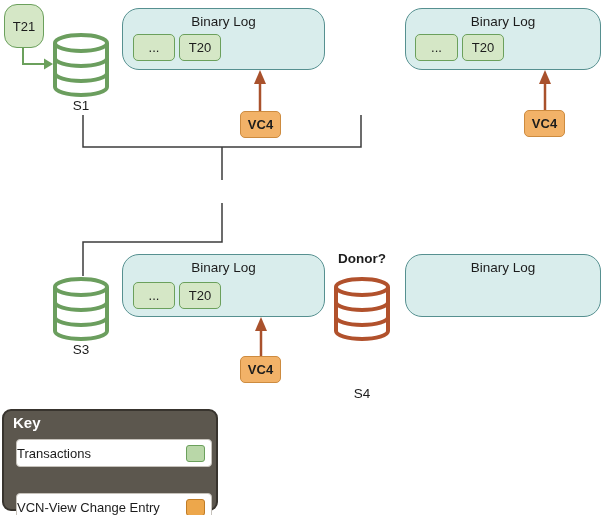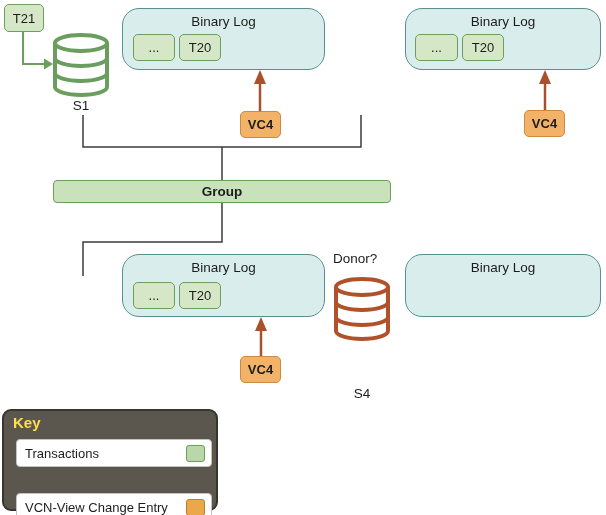--- a/index.html
+++ b/index.html
@@ -30,34 +30,34 @@
   }
   
   .group-bar{
     background:#c9e2bc;border:1.5px solid #6ba05c;border-radius:4px;
     display:flex;align-items:center;justify-content:center;
     font-size:13.5px;font-weight:bold;
   }
   
   .server{display:flex;flex-direction:column;align-items:center;}
   .server .cyl-label{font-size:13.5px;margin-top:1px;}
-  .donor-label{font-size:13.5px;font-weight:400;}
+  .donor-label{font-size:13.5px;font-weight:700;text-align:center;}
   
   .key-box{
     background:#5c574e;border:2px solid #38342e;border-radius:9px;
   }
   .key-title{
-    position:absolute;left:9px;top:3px;font-size:15px;font-weight:bold;color:#fde047;
+    position:absolute;left:9px;top:3px;font-size:15px;font-weight:bold;color:#ffffff;
   }
   .legend-row{
     position:absolute;left:12px;width:194px;height:26px;background:#ffffff;
     border:1px solid #c6c2bb;border-radius:4px;
     display:flex;align-items:center;
   }
-  .legend-row .legend-label{flex:1;font-size:13px;padding-left:8px;white-space:nowrap;}
+  .legend-row .legend-label{flex:1;font-size:13px;white-space:nowrap;}
   .legend-swatch{width:17px;height:15px;border-radius:3px;margin-right:6px;flex:none;}
   .swatch-green{background:#b9d7a8;border:1.5px solid #6ba05c;}
   .swatch-orange{background:#eda74b;border:1.5px solid #c07c26;}
 </style>
 </head>
 <body>
 
 <div id="canvas">
 
   <svg id="wires" viewBox="0 0 606 515" xmlns="http://www.w3.org/2000/svg">
@@ -70,21 +70,21 @@
     <path d="M222 203 V242 H83 V276" fill="none" stroke="#3c3c3c" stroke-width="1.5"></path>
 
     <path d="M260 111 V83" fill="none" stroke="#a9512c" stroke-width="2.5"></path>
     <polygon points="254,84 266,84 260,70" fill="#a9512c"></polygon>
     <path d="M545 110 V83" fill="none" stroke="#a9512c" stroke-width="2.5"></path>
     <polygon points="539,84 551,84 545,70" fill="#a9512c"></polygon>
     <path d="M261 356 V330" fill="none" stroke="#a9512c" stroke-width="2.5"></path>
     <polygon points="255,331 267,331 261,317" fill="#a9512c"></polygon>
   </svg>
 
-  <div class="node tx-box" style="left:4px;top:4px;width:40px;height:28px;">
+  <div class="node tx-box" style="left:4px;top:4px;width:40px;height:44px;border-radius:13px;">
     <span>T21</span>
   </div>
 
   <div class="node server" style="left:52px;top:33px;width:58px;">
     <svg width="58" height="64" viewBox="0 0 58 64">
       <path d="M3 10 V54 A26 8 0 0 0 55 54 V10" fill="#fff" stroke="#6b9e5e" stroke-width="4"></path>
       <path d="M3 25 A26 8 0 0 0 55 25" fill="none" stroke="#6b9e5e" stroke-width="4"></path>
       <path d="M3 40 A26 8 0 0 0 55 40" fill="none" stroke="#6b9e5e" stroke-width="4"></path>
       <ellipse cx="29" cy="10" rx="26" ry="8" fill="#fff" stroke="#6b9e5e" stroke-width="4"></ellipse>
     </svg>
@@ -105,24 +105,30 @@
   <div class="node binlog" style="left:405px;top:8px;width:196px;height:62px;">
     <div class="binlog-title">Binary Log</div>
     <div class="tx-box entry" style="left:9px;top:25px;width:41px;">...</div>
     <div class="tx-box entry" style="left:56px;top:25px;width:40px;">T20</div>
   </div>
 
   <div class="node vc-box" style="left:524px;top:110px;width:41px;height:27px;">
     <span>VC4</span>
   </div>
 
-  <div class="node group-bar" style="left:53px;top:180px;width:338px;height:23px;">
-    <span>Group</span>
+
+  <div class="node server" style="left:52px;top:277px;width:58px;">
+    <svg width="58" height="64" viewBox="0 0 58 64">
+      <path d="M3 10 V54 A26 8 0 0 0 55 54 V10" fill="#fff" stroke="#6b9e5e" stroke-width="4"></path>
+      <path d="M3 25 A26 8 0 0 0 55 25" fill="none" stroke="#6b9e5e" stroke-width="4"></path>
+      <path d="M3 40 A26 8 0 0 0 55 40" fill="none" stroke="#6b9e5e" stroke-width="4"></path>
+      <ellipse cx="29" cy="10" rx="26" ry="8" fill="#fff" stroke="#6b9e5e" stroke-width="4"></ellipse>
+    </svg>
+    <span class="cyl-label">S3</span>
   </div>
-
 
   <div class="node binlog" style="left:122px;top:254px;width:203px;height:63px;">
     <div class="binlog-title">Binary Log</div>
     <div class="tx-box entry" style="left:10px;top:27px;width:40px;">...</div>
     <div class="tx-box entry" style="left:56px;top:27px;width:40px;">T20</div>
   </div>
 
   <div class="node vc-box" style="left:240px;top:356px;width:41px;height:27px;">
     <span>VC4</span>
   </div>

